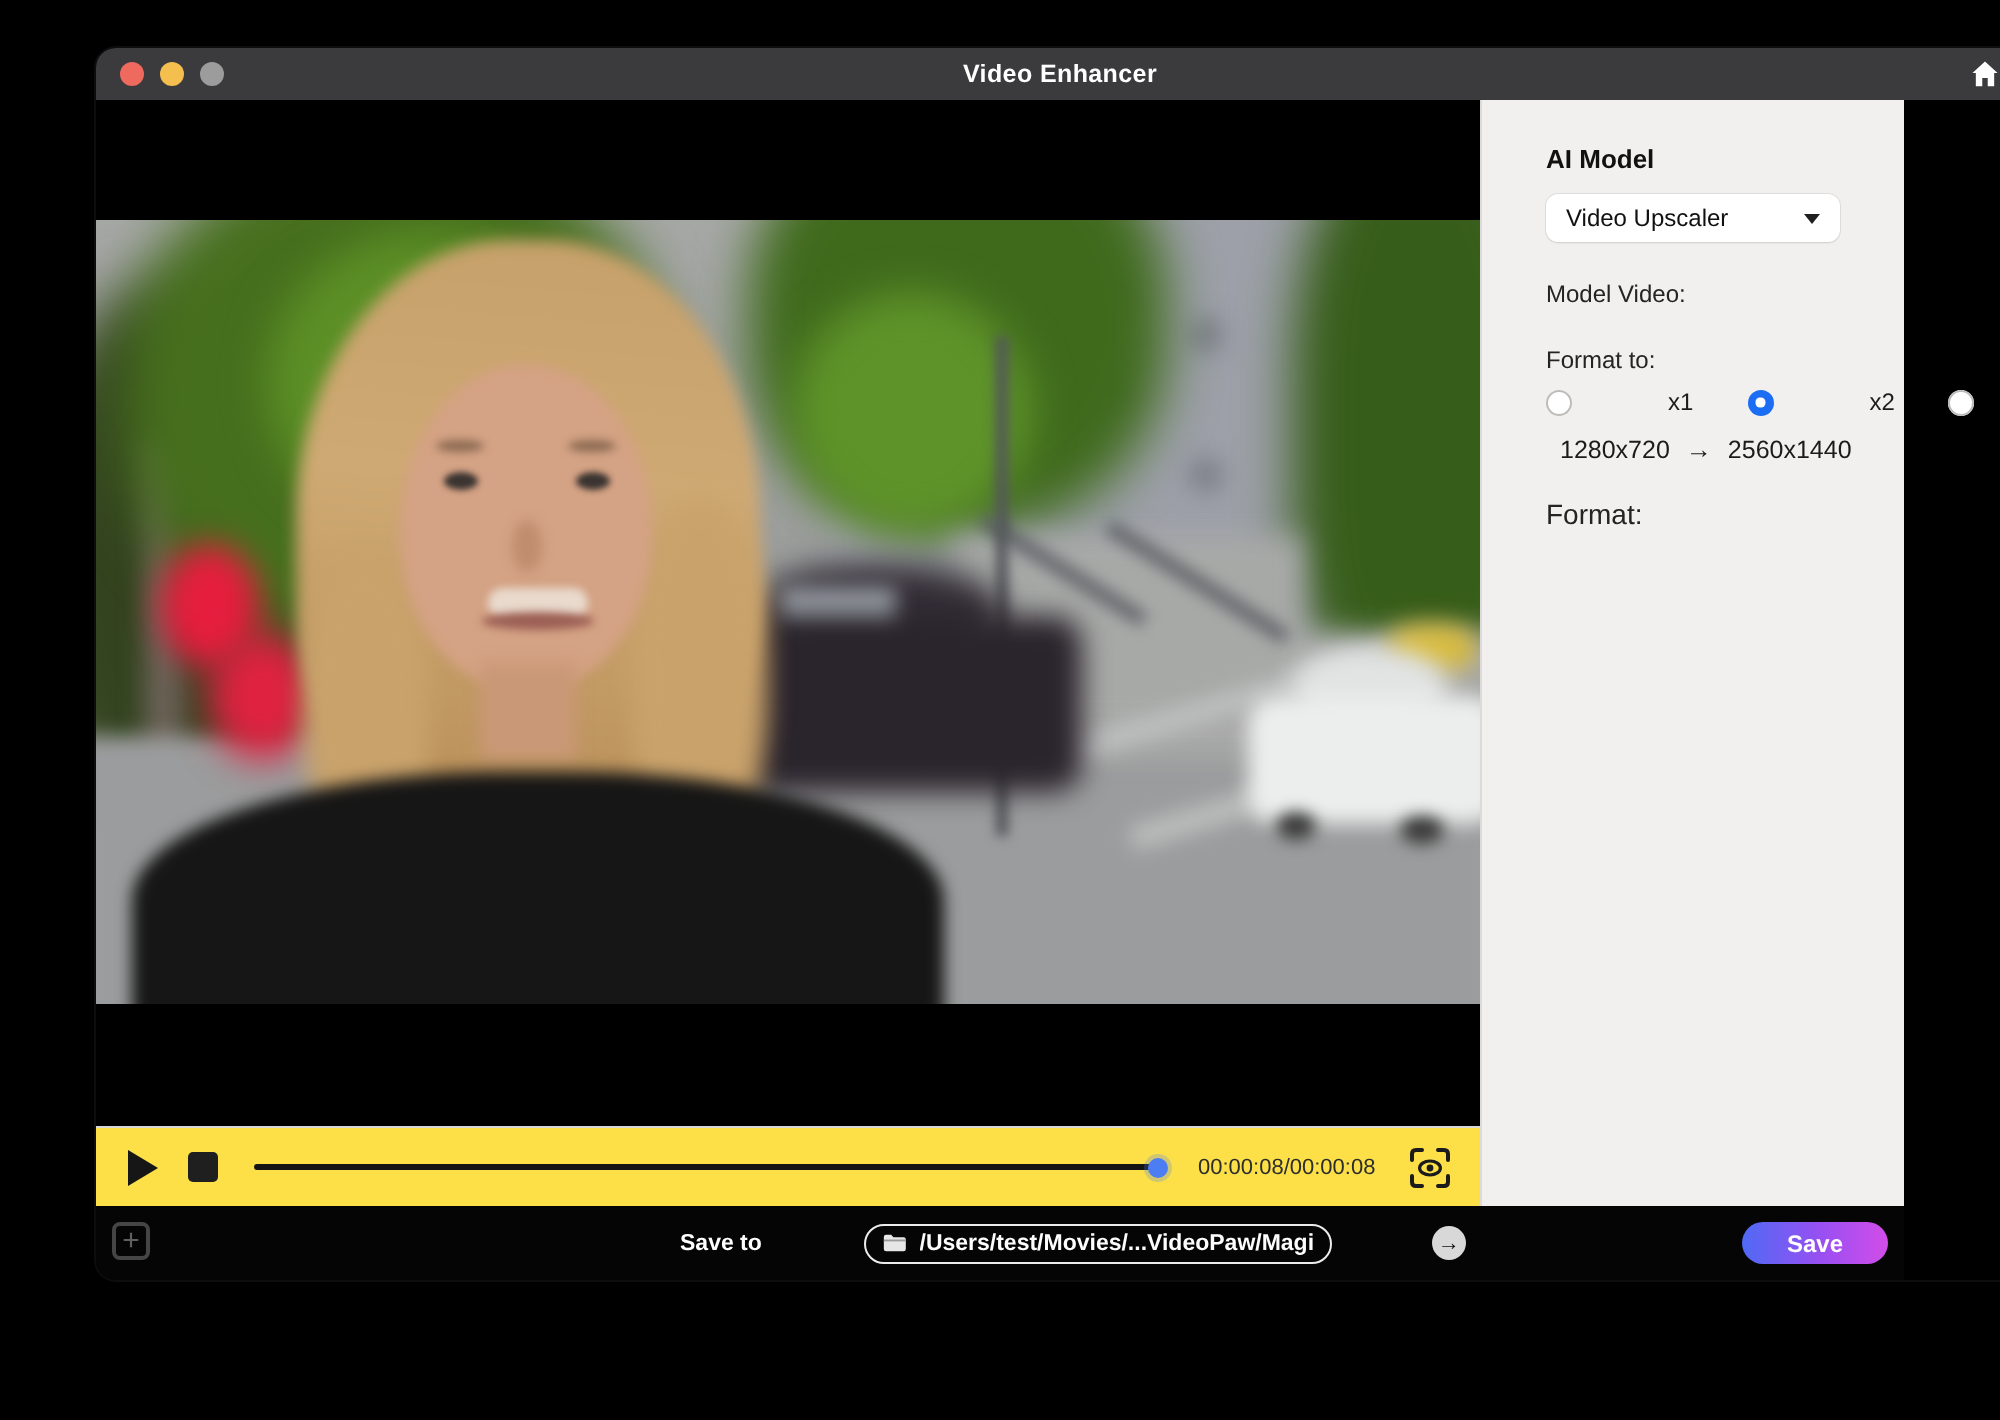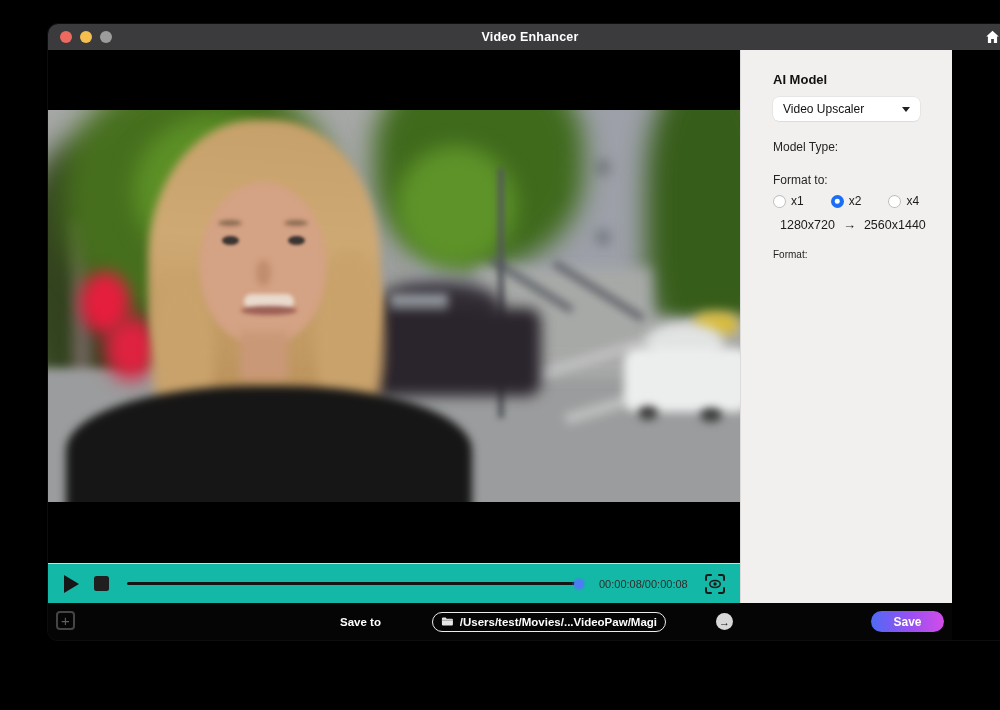--- a/index.html
+++ b/index.html
@@ -17,45 +17,45 @@
   .wtitle{position:absolute;left:0;right:0;text-align:center;color:#fff;font-size:12.5px;font-weight:700;letter-spacing:.2px;pointer-events:none;}
   .home-btn{position:absolute;right:11px;top:4px;width:18px;height:18px;display:flex;align-items:center;justify-content:center;}
 
   
   .content{position:absolute;top:26px;left:0;width:904px;height:553px;display:flex;}
   .left-pane{position:relative;width:692px;height:553px;background:#000;}
   .video-scene{position:absolute;left:0;top:60px;width:692px;height:392px;overflow:hidden;background:linear-gradient(180deg,#a6a8a6 0%,#999b9a 58%,#8f9190 100%);}
   .b{position:absolute;}
 
   
-  .player-bar{position:absolute;left:0;bottom:0;width:692px;height:40px;background:#14b8a6;display:flex;align-items:center;border-top:1px solid #d9d8d6;box-sizing:border-box;}
+  .player-bar{position:absolute;left:0;bottom:0;width:692px;height:40px;background:#fde047;display:flex;align-items:center;border-top:1px solid #d9d8d6;box-sizing:border-box;}
   .play-btn{margin-left:16px;width:0;height:0;border-top:9px solid transparent;border-bottom:9px solid transparent;border-left:15px solid #161616;cursor:pointer;}
   .stop-btn{margin-left:15px;width:15px;height:15px;background:#1f1f1f;border-radius:2.5px;cursor:pointer;}
   .track{margin-left:18px;width:452px;height:2.5px;background:#141414;position:relative;border-radius:2px;}
   .knob{position:absolute;right:-5px;top:50%;transform:translateY(-50%);width:10px;height:10px;border-radius:50%;background:#4d7df2;box-shadow:0 0 0 2px rgba(77,125,242,.25);}
   .time{margin-left:20px;font-size:11px;color:#2d2d2d;white-space:nowrap;}
   .compare-btn{margin-left:16px;width:22px;height:22px;display:flex;align-items:center;justify-content:center;cursor:pointer;}
 
   
   .sidebar{width:212px;height:553px;background:#f1f0ee;border-left:1px solid #dcdbd9;box-sizing:border-box;padding:0 32px;}
   .s-title{margin:22px 0 10px;font-size:13px;font-weight:700;color:#111;}
   .s-label{margin:19px 0 5px;font-size:12px;color:#242424;}
   .dropdown{height:24px;background:#fff;border-radius:6px;display:flex;align-items:center;justify-content:space-between;padding:0 10px;font-size:12px;color:#111;box-shadow:0 0 0 .5px rgba(0,0,0,.08),0 1px 1px rgba(0,0,0,.04);cursor:pointer;}
   .caret{width:0;height:0;border-left:4.5px solid transparent;border-right:4.5px solid transparent;border-top:5.5px solid #1f1f1f;}
   .radio-row{display:flex;align-items:center;margin-top:7px;}
-  .radio-opt{display:flex;align-items:center;cursor:pointer;}
+  .radio-opt{display:flex;align-items:center;cursor:pointer;gap:43px;}
   .radio-opt + .radio-opt{margin-left:27px;}
   .radio{width:13px;height:13px;border-radius:50%;background:#fff;box-shadow:inset 0 0 0 1px #bdbcba;position:relative;}
   .radio.on{background:#1b6ef3;box-shadow:none;}
   .radio.on::after{content:"";position:absolute;left:50%;top:50%;width:4.5px;height:4.5px;border-radius:50%;background:#fff;transform:translate(-50%,-50%);}
   .radio-lbl{margin-left:5px;font-size:12px;color:#1c1c1c;}
   .res-row{display:flex;align-items:center;margin-top:9px;font-size:12.5px;color:#1b1b1b;}
   .res-row .gap{margin:0 7px 0 0;}
   .res-arrow{margin:0 8px;font-size:13px;}
-  .fmt-label{margin:17px 0 5px;font-size:10px;color:#242424;}
+  .fmt-label{margin:17px 0 5px;font-size:14px;color:#242424;}
 
   
   .footer{position:absolute;left:0;bottom:0;width:904px;height:37px;background:#050505;}
   .plus-btn{position:absolute;left:8px;top:8px;width:19px;height:19px;border:2px solid #454545;border-radius:4px;color:#606060;display:flex;align-items:center;justify-content:center;font-size:15px;line-height:1;cursor:pointer;box-sizing:border-box;}
   .save-group{position:absolute;left:292px;top:0;height:37px;display:flex;align-items:center;gap:44px;}
   .save-lbl{color:#fff;font-size:11.5px;font-weight:700;margin-right:7px;}
   .path-field{display:flex;align-items:center;width:234px;height:20px;border:1.5px solid #ececec;border-radius:10px;padding:0 8px;box-sizing:border-box;cursor:pointer;}
   .path-text{color:#fdfdfd;font-size:11.5px;font-weight:700;margin-left:6px;white-space:nowrap;overflow:hidden;}
   .go-btn{margin-left:6px;width:17px;height:17px;border-radius:50%;background:#d8d8d8;color:#0d0d0d;display:flex;align-items:center;justify-content:center;font-size:11px;font-weight:700;cursor:pointer;}
   .start-btn{position:absolute;right:8px;top:8px;width:73px;height:21px;border-radius:11px;background:linear-gradient(90deg,#4f6af4 0%,#9a4ff2 55%,#d24de9 100%);color:#fff;font-size:12px;font-weight:700;display:flex;align-items:center;justify-content:center;cursor:pointer;}
@@ -157,21 +157,21 @@
         </div>
       </div>
 
       <div class="sidebar">
         <div class="s-title">AI Model</div>
         <div class="dropdown">
           <span>Video Upscaler</span>
           <span class="caret"></span>
         </div>
 
-        <div class="s-label">Model Type:</div>
+        <div class="s-label">Model Video:</div>
 
         <div class="s-label">Format to:</div>
         <div class="radio-row">
           <div class="radio-opt">
             <span class="radio"></span>
             <span class="radio-lbl">x1</span>
           </div>
           <div class="radio-opt">
             <span class="radio on"></span>
             <span class="radio-lbl">x2</span>

